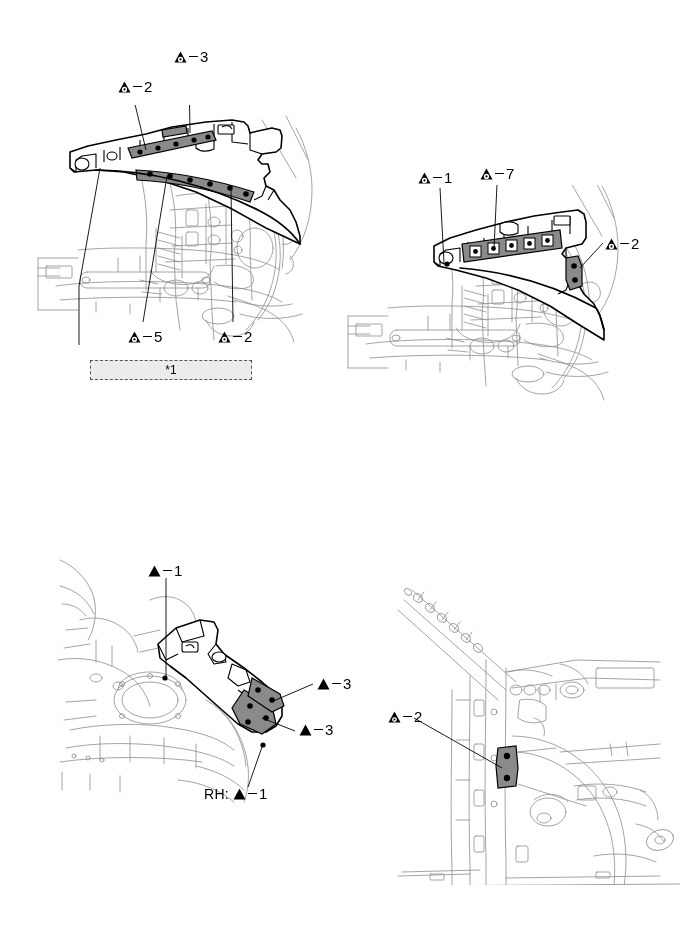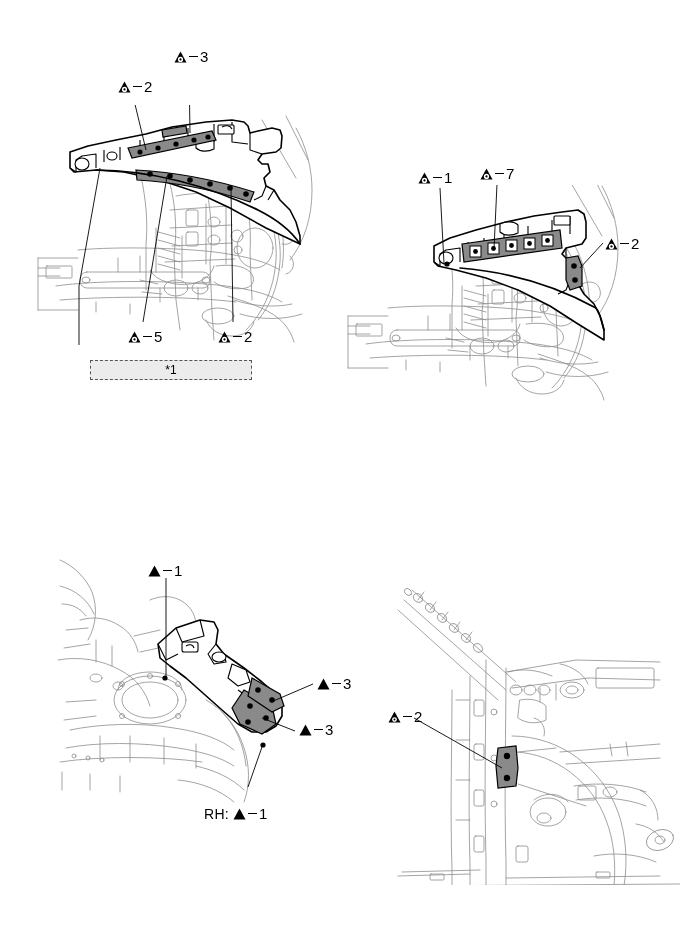--- a/index.html
+++ b/index.html
@@ -547,21 +547,21 @@
   <div class="callout" style="left:299px;top:722px;">
     <span class="tri">
       <svg viewBox="0 0 13 12">
           <polygon points="6.5,0.5 12.5,11.5 0.5,11.5" fill="#000"></polygon>
         </svg>
     </span>
     <span class="dash"></span>
     <span class="num">3</span>
   </div>
 
-  <div class="callout" style="left:204px;top:786px;margin-top:20px;">
+  <div class="callout" style="left:204px;top:786px;">
     <span class="prefix">RH:</span>
     <span class="tri">
       <svg viewBox="0 0 13 12">
           <polygon points="6.5,0.5 12.5,11.5 0.5,11.5" fill="#000"></polygon>
         </svg>
     </span>
     <span class="dash"></span>
     <span class="num">1</span>
   </div>
 

